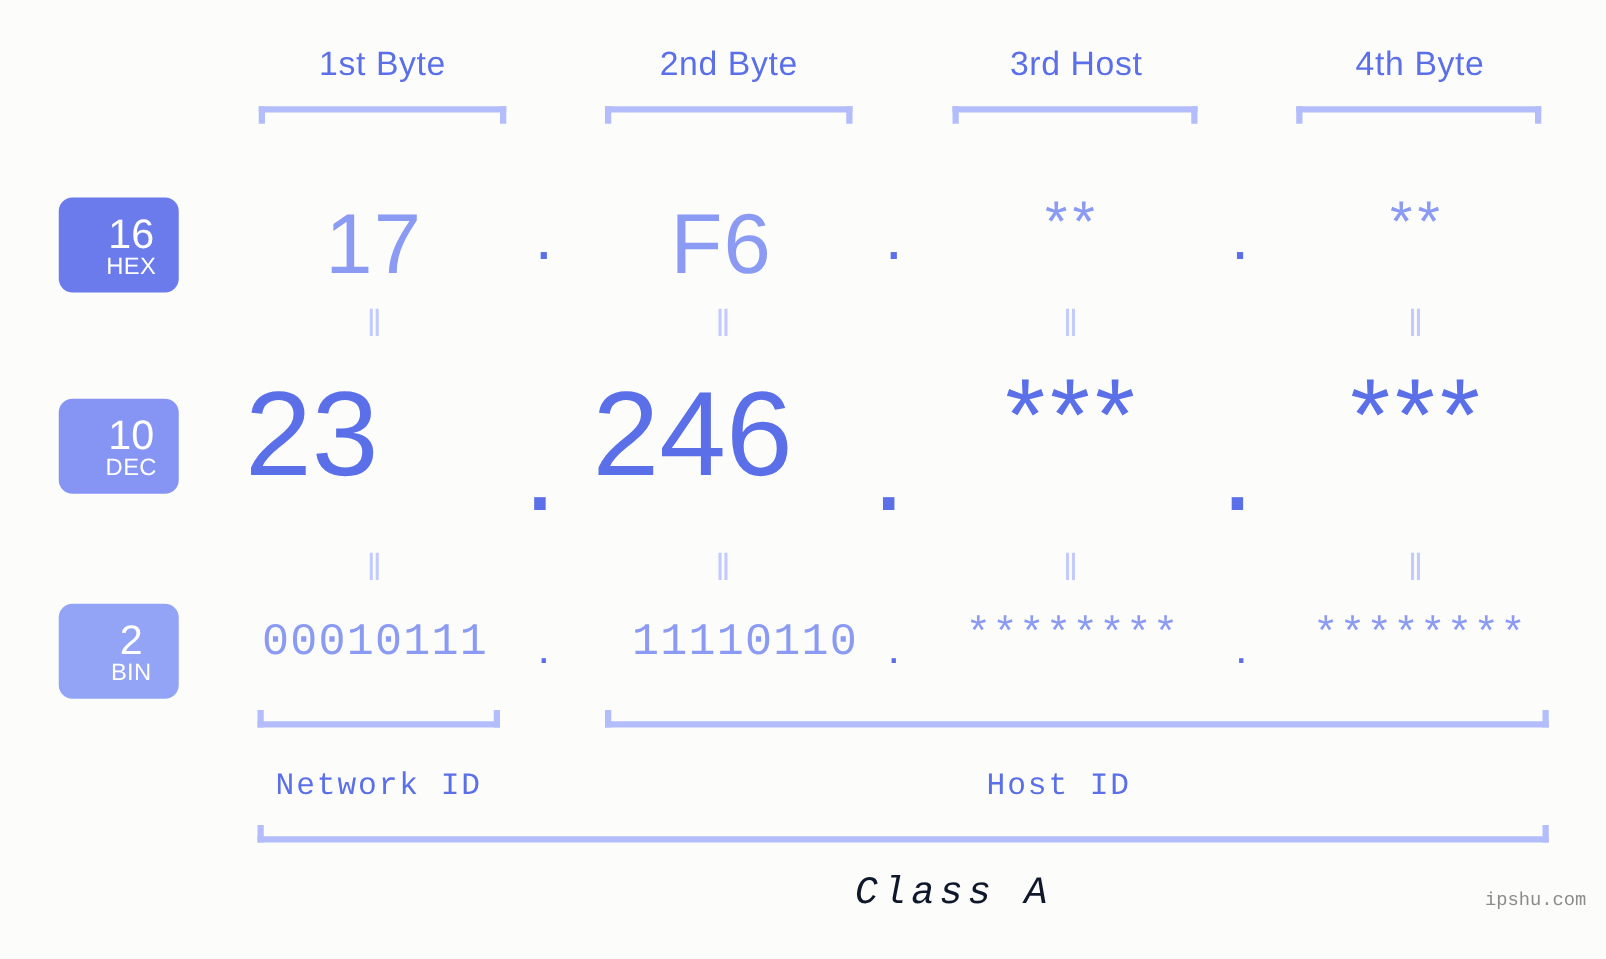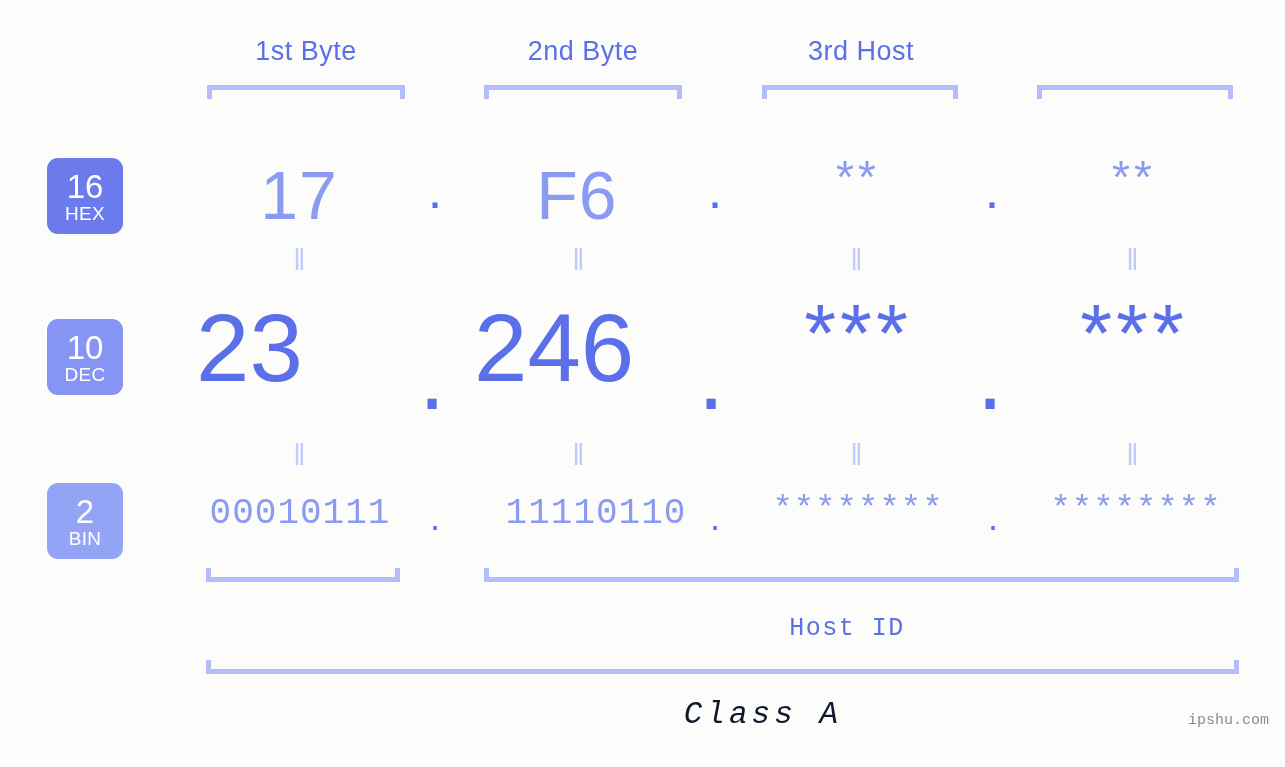--- a/index.html
+++ b/index.html
@@ -56,20 +56,21 @@
     left: 47px;
     width: 76px;
     height: 76px;
     border-radius: 11px;
     color: #ffffff;
     display: flex;
     flex-direction: column;
     align-items: center;
     justify-content: center;
     line-height: 1;
+    padding-left: 20px;
   }
   .badge .num {
     font-size: 33px;
     font-weight: 400;
     letter-spacing: 0px;
     margin-bottom: 1px;
   }
   .badge .nm {
     font-size: 19px;
     font-weight: 400;
@@ -223,20 +224,21 @@
   }
 </style>
 </head>
 <body>
 
 <div id="stage">
 
   <div class="byte-label" style="left:206px; width:200px;">1st Byte</div>
   <div class="byte-label" style="left:483px; width:200px;">2nd Byte</div>
   <div class="byte-label" style="left:761px; width:200px;">3rd Host</div>
+  <div class="byte-label" style="left:1036px; width:200px;">4th Byte</div>
 
   <div class="bracket-down" style="left:207px; top:85px; width:198px;"></div>
   <div class="bracket-down" style="left:484px; top:85px; width:198px;"></div>
   <div class="bracket-down" style="left:762px; top:85px; width:196px;"></div>
   <div class="bracket-down" style="left:1037px; top:85px; width:196px;"></div>
 
   <div class="badge" id="badge-hex">
     <span class="num">16</span>
     <span class="nm">HEX</span>
   </div>
@@ -279,20 +281,21 @@
   <div class="bin-dot" style="left:418px;">.</div>
   <div class="bin-val" style="left:496px; width:200px;">11110110</div>
   <div class="bin-dot" style="left:698px;">.</div>
   <div class="bin-star" style="left:758px; width:200px;">********</div>
   <div class="bin-dot" style="left:976px;">.</div>
   <div class="bin-star" style="left:1036px; width:200px;">********</div>
 
   <div class="bracket-up" style="left:206px; top:568px; width:194px;"></div>
   <div class="bracket-up" style="left:484px; top:568px; width:755px;"></div>
 
+  <div class="section-label" style="left:203px; top:614px; width:200px;">Network ID</div>
   <div class="section-label" style="left:747px; top:614px; width:200px;">Host ID</div>
 
   <div class="bracket-up" style="left:206px; top:660px; width:1033px;"></div>
 
   <div class="class-label" style="left:622px; top:697px; width:220px;">Class A</div>
 
   <div id="watermark">ipshu.com</div>
 
 </div>
 

